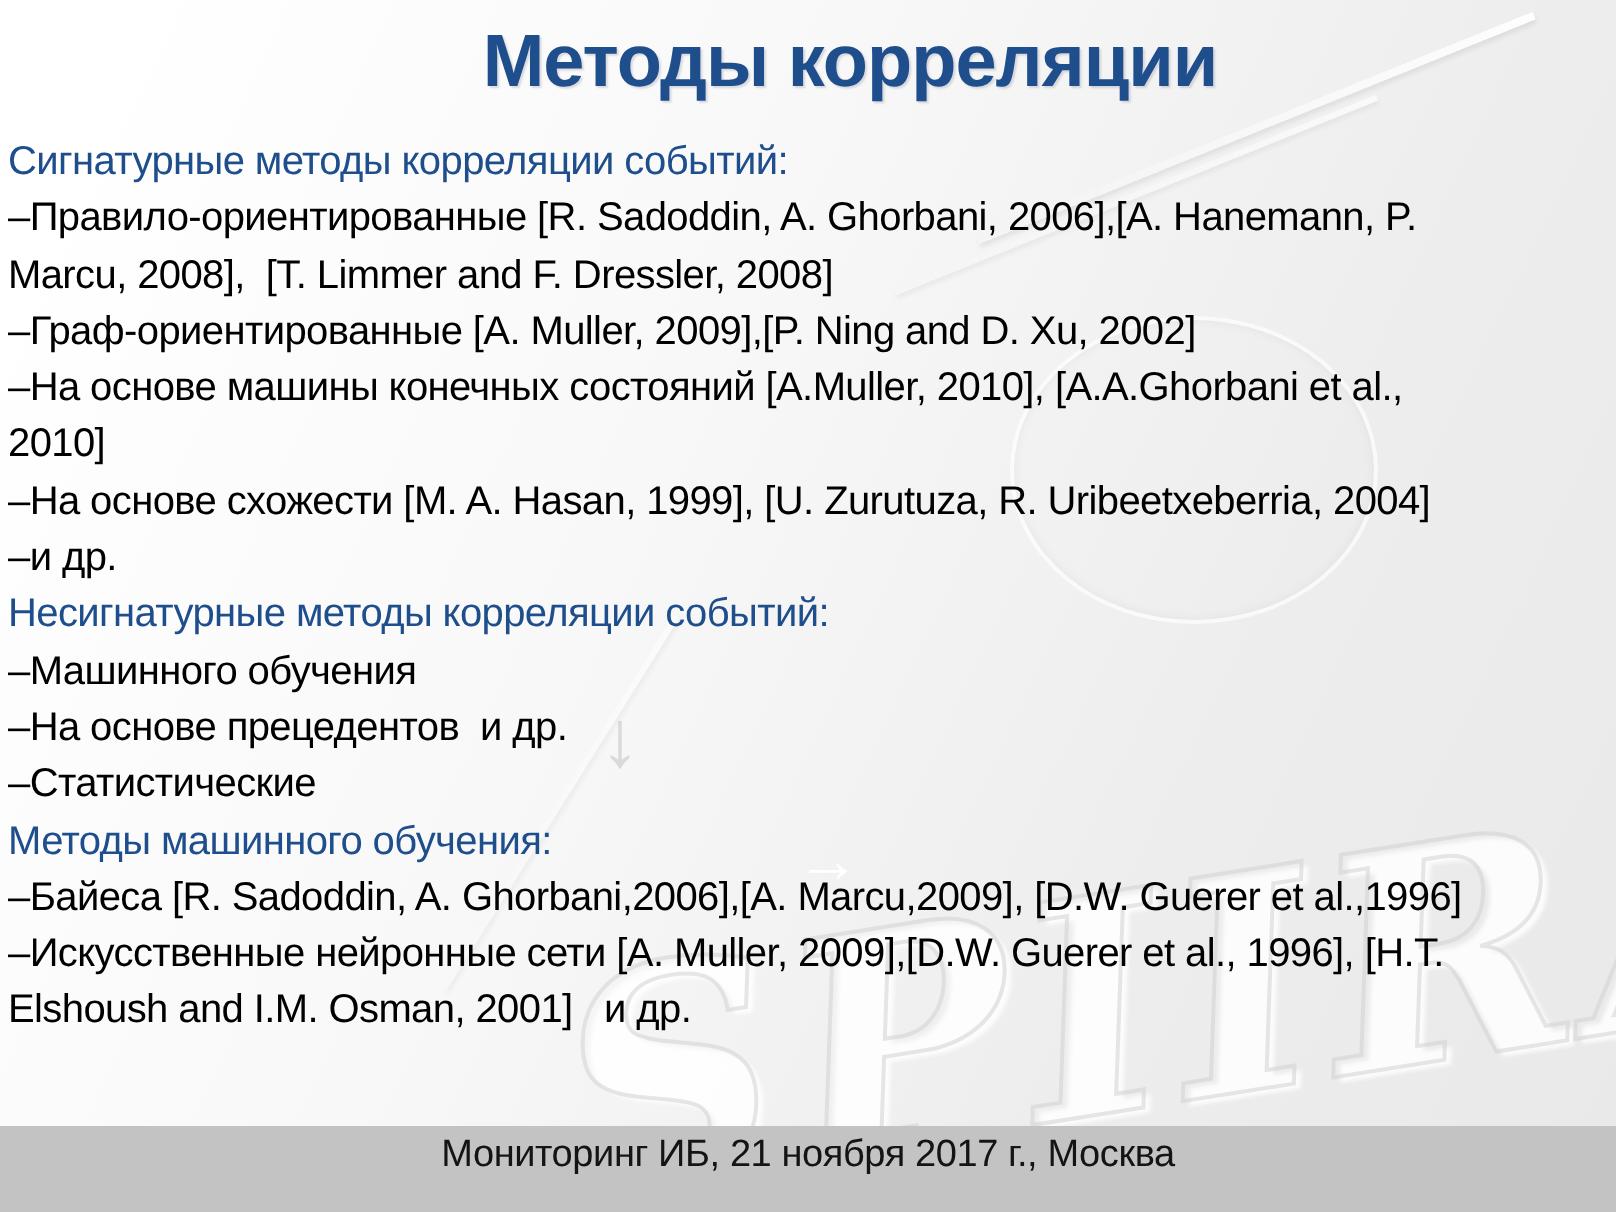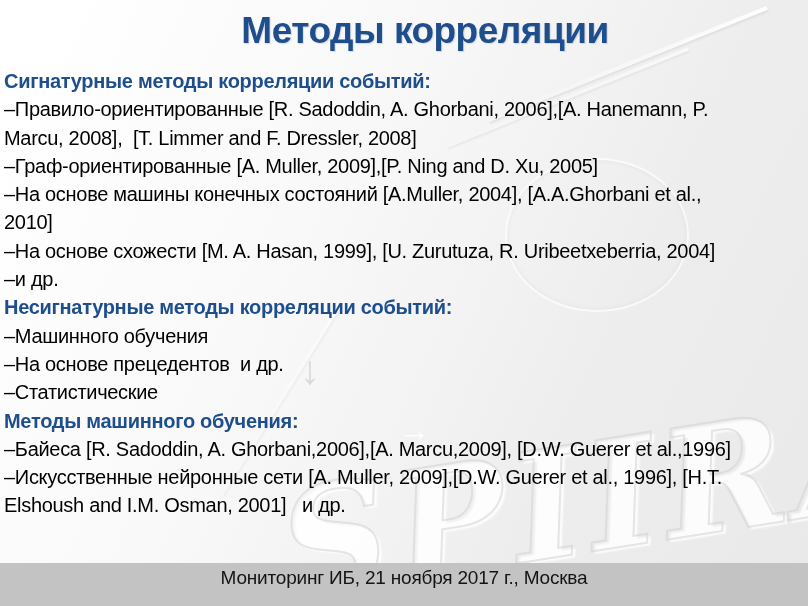--- a/index.html
+++ b/index.html
@@ -58,21 +58,21 @@
   .body-text {
     position: absolute; top: 67px; left: 4px; right: 0;
   }
   .line {
     font-size: 20px; line-height: 28.3px;
     letter-spacing: -0.3px;
     color: #000000;
     white-space: pre;
   }
   .line.header {
-    color: #1e4e8c; font-weight: bold;
+    color: #1e4e8c; font-weight: normal;
   }
   .footer {
     position: absolute; left: 0; right: 0; bottom: 0;
     height: 43px; line-height: 29px;
     background: #c3c3c3;
     text-align: center;
     font-size: 19px; color: #141414;
     letter-spacing: -0.2px;
   }
 </style>
@@ -90,22 +90,22 @@
     <div class="wm-arrow wm-arrow-right">→</div>
     <div class="wm-text">SPIIRAS</div>
   </div>
 
   <h1 class="title">Методы корреляции</h1>
 
   <div class="body-text">
     <div class="line header">Сигнатурные методы корреляции событий:</div>
     <div class="line">–Правило-ориентированные [R. Sadoddin, A. Ghorbani, 2006],[A. Hanemann, P.</div>
     <div class="line">Marcu, 2008],  [T. Limmer and F. Dressler, 2008]</div>
-    <div class="line">–Граф-ориентированные [A. Muller, 2009],[P. Ning and D. Xu, 2005]</div>
-    <div class="line">–На основе машины конечных состояний [A.Muller, 2004], [A.A.Ghorbani et al.,</div>
+    <div class="line">–Граф-ориентированные [A. Muller, 2009],[P. Ning and D. Xu, 2002]</div>
+    <div class="line">–На основе машины конечных состояний [A.Muller, 2010], [A.A.Ghorbani et al.,</div>
     <div class="line">2010]</div>
     <div class="line">–На основе схожести [M. A. Hasan, 1999], [U. Zurutuza, R. Uribeetxeberria, 2004]</div>
     <div class="line">–и др.</div>
     <div class="line header">Несигнатурные методы корреляции событий:</div>
     <div class="line">–Машинного обучения</div>
     <div class="line">–На основе прецедентов  и др.</div>
     <div class="line">–Статистические</div>
     <div class="line header">Методы машинного обучения:</div>
     <div class="line">–Байеса [R. Sadoddin, A. Ghorbani,2006],[A. Marcu,2009], [D.W. Guerer et al.,1996]</div>
     <div class="line">–Искусственные нейронные сети [A. Muller, 2009],[D.W. Guerer et al., 1996], [H.T.</div>

